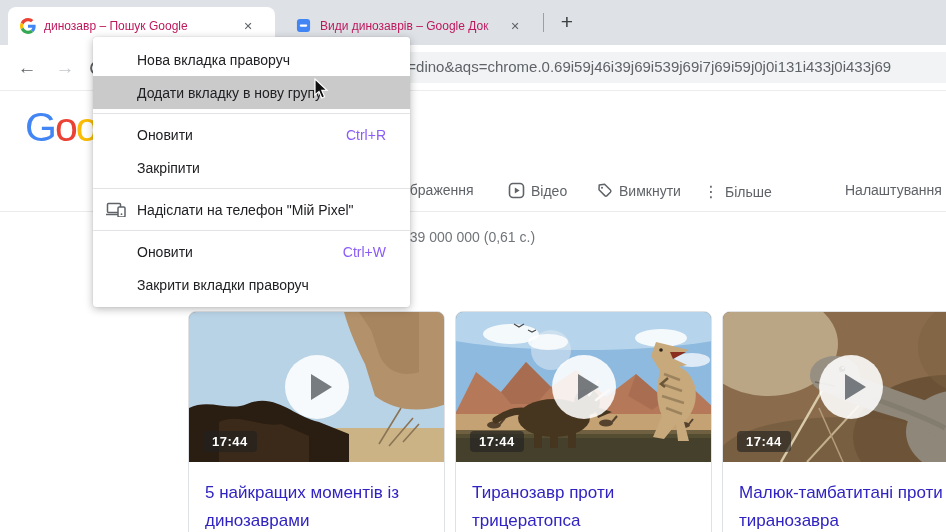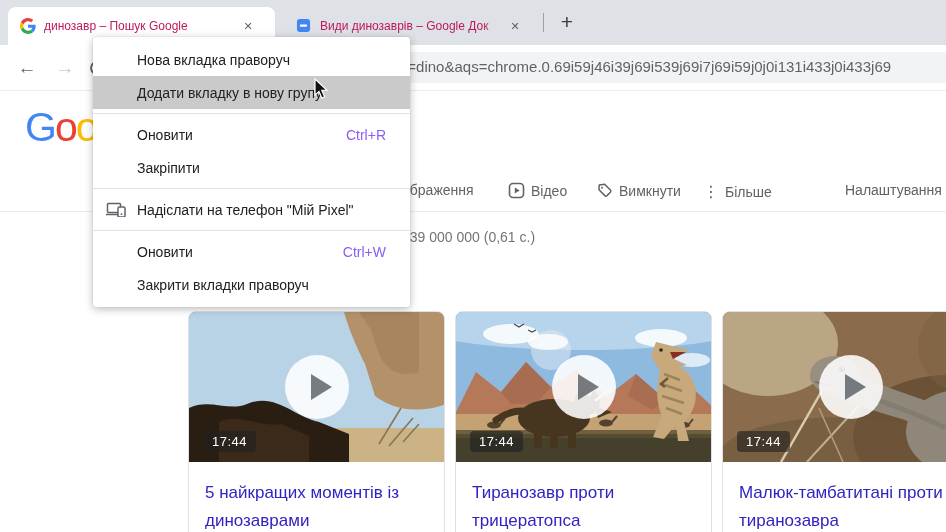--- a/index.html
+++ b/index.html
@@ -36,21 +36,21 @@
   .srnav svg{display:block;}
   .nav-divider{position:absolute;left:0;top:120px;width:946px;height:1px;background:#ebebeb;}
   .stats{position:absolute;left:402px;top:138px;font-size:14px;color:#70757a;white-space:nowrap;}
 
   
   .card{position:absolute;top:220px;width:257px;height:321px;background:#fff;border:1px solid #dfe1e5;border-radius:8px;overflow:hidden;}
   .thumb{position:relative;width:100%;height:150px;overflow:hidden;background:#8a6c4c;}
   .thumb svg{position:absolute;left:0;top:0;}
   .play{position:absolute;left:50%;top:50%;width:64px;height:64px;margin:-32px 0 0 -32px;border-radius:50%;background:rgba(255,255,255,.88);}
   .play .tri{position:absolute;left:26px;top:19px;width:0;height:0;border-top:13px solid transparent;border-bottom:13px solid transparent;border-left:21px solid rgba(86,92,98,.8);}
-  .tstamp{position:absolute;left:14px;bottom:10px;background:rgba(33,33,33,.62);color:#fff;font-size:13px;font-weight:normal;padding:3px 9px;border-radius:4px;letter-spacing:.5px;}
+  .tstamp{position:absolute;left:14px;bottom:10px;background:rgba(33,33,33,.62);color:#fff;font-size:13px;font-weight:bold;padding:3px 9px;border-radius:4px;letter-spacing:.5px;}
   .card .body{padding:17px 16px 0 16px;}
   .card .vtitle{font-size:17px;line-height:28px;color:#3023c1;}
 
   
   .cmenu{position:absolute;left:93px;top:37px;width:317px;background:#fff;border-radius:3px;
          box-shadow:0 2px 8px rgba(0,0,0,.28),0 0 1px rgba(0,0,0,.2);padding:6px 0;z-index:10;}
   .mi{position:relative;height:33px;display:flex;align-items:center;padding:0 24px 0 44px;font-size:14px;color:#202124;white-space:nowrap;}
   .mi.hl{background:#cacaca;}
   .mi .sc{margin-left:auto;color:#8b5cf6;}
   .mi .sub{margin-left:auto;font-size:9px;color:#5f6368;}

